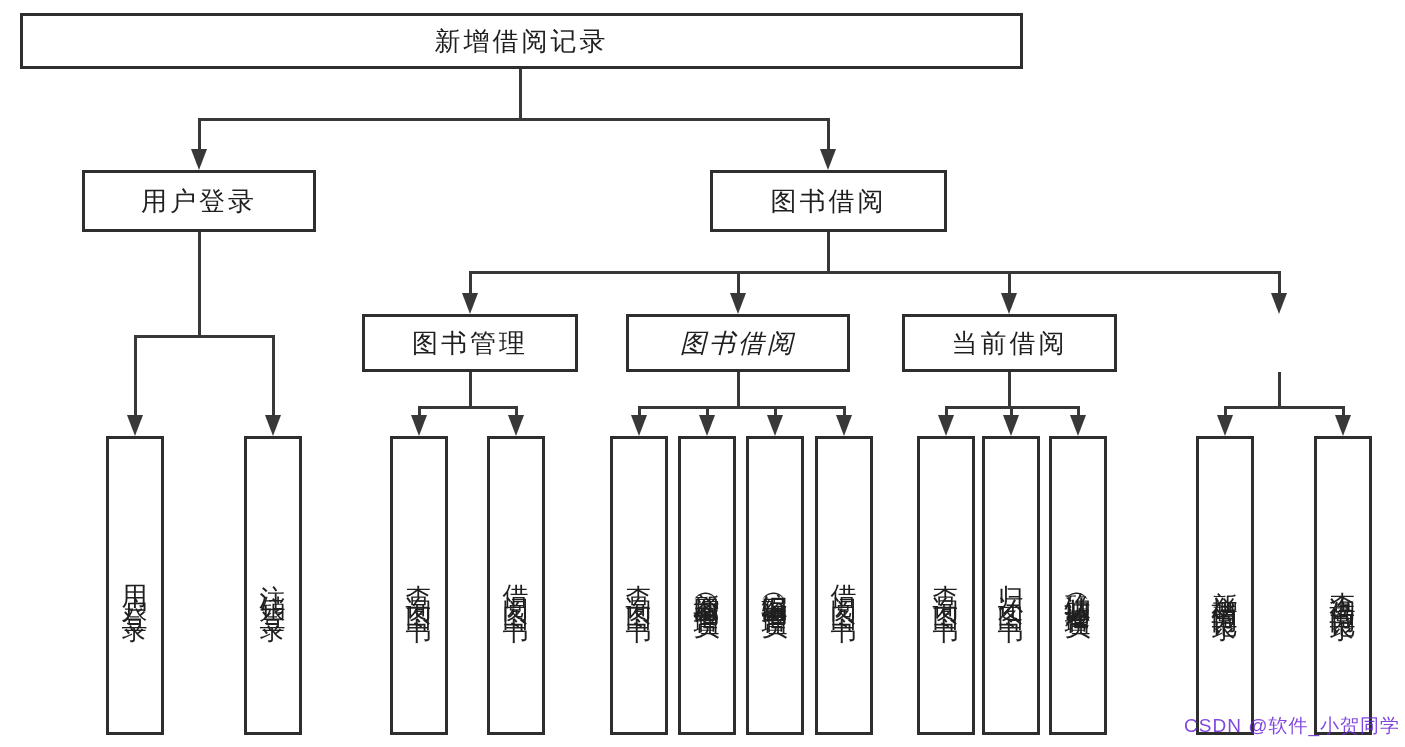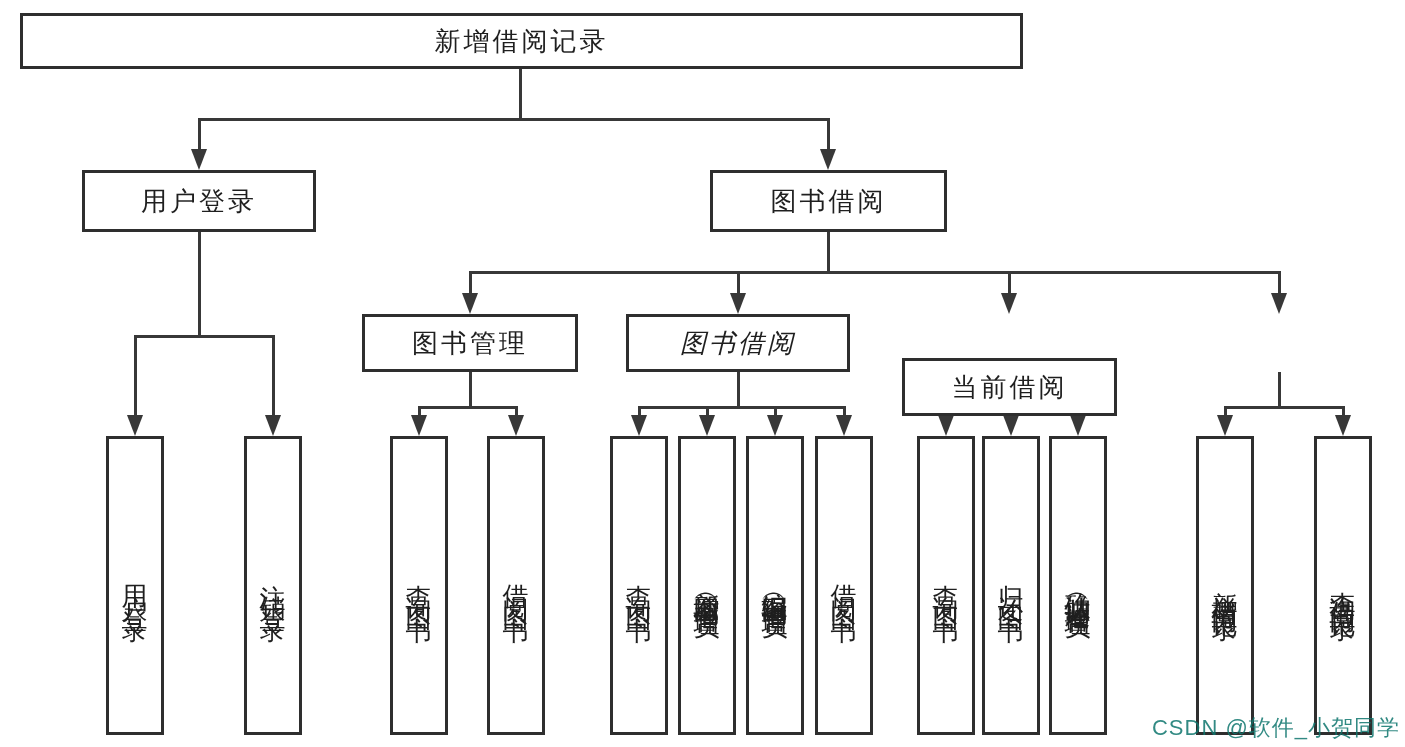--- a/index.html
+++ b/index.html
@@ -28,21 +28,21 @@
     letter-spacing: 3px;
     white-space: nowrap;
     color: #1f1f1f;
   }
   .root  { left: 20px;  top: 13px;  width: 1003px; height: 56px; }
   .l2a   { left: 82px;  top: 170px; width: 234px;  height: 62px; }
   .l2b   { left: 710px; top: 170px; width: 237px;  height: 62px; }
   .l3    { top: 314px; height: 58px; }
   .l3a   { left: 362px;  width: 216px; }
   .l3b   { left: 626px;  width: 224px; font-style: italic; }
-  .l3c   { left: 902px;  width: 215px; margin-top: 44px; }
+  .l3c   { left: 902px;  width: 215px; }
   .l3d   { left: 1172px; width: 214px; }
   
   .leaf {
     position: absolute;
     top: 436px;
     width: 58px;
     height: 299px;
     background: #ffffff;
     border: 3px solid #2e2e2e;
     display: flex;
@@ -75,22 +75,22 @@
     border-left: 8px solid transparent;
     border-right: 8px solid transparent;
     border-top: 21px solid #383838;
     z-index: 1;
   }
   
   .watermark {
     position: absolute;
     top: 713px;
     right: 5px;
-    font-size: 22px;
-    color: #0f766e;
+    font-size: 19px;
+    color: #6d28d9;
     opacity: 0.85;
     letter-spacing: 1px;
     white-space: nowrap;
     z-index: 5;
   }
 </style>
 </head>
 <body>
 
 <div id="canvas">

